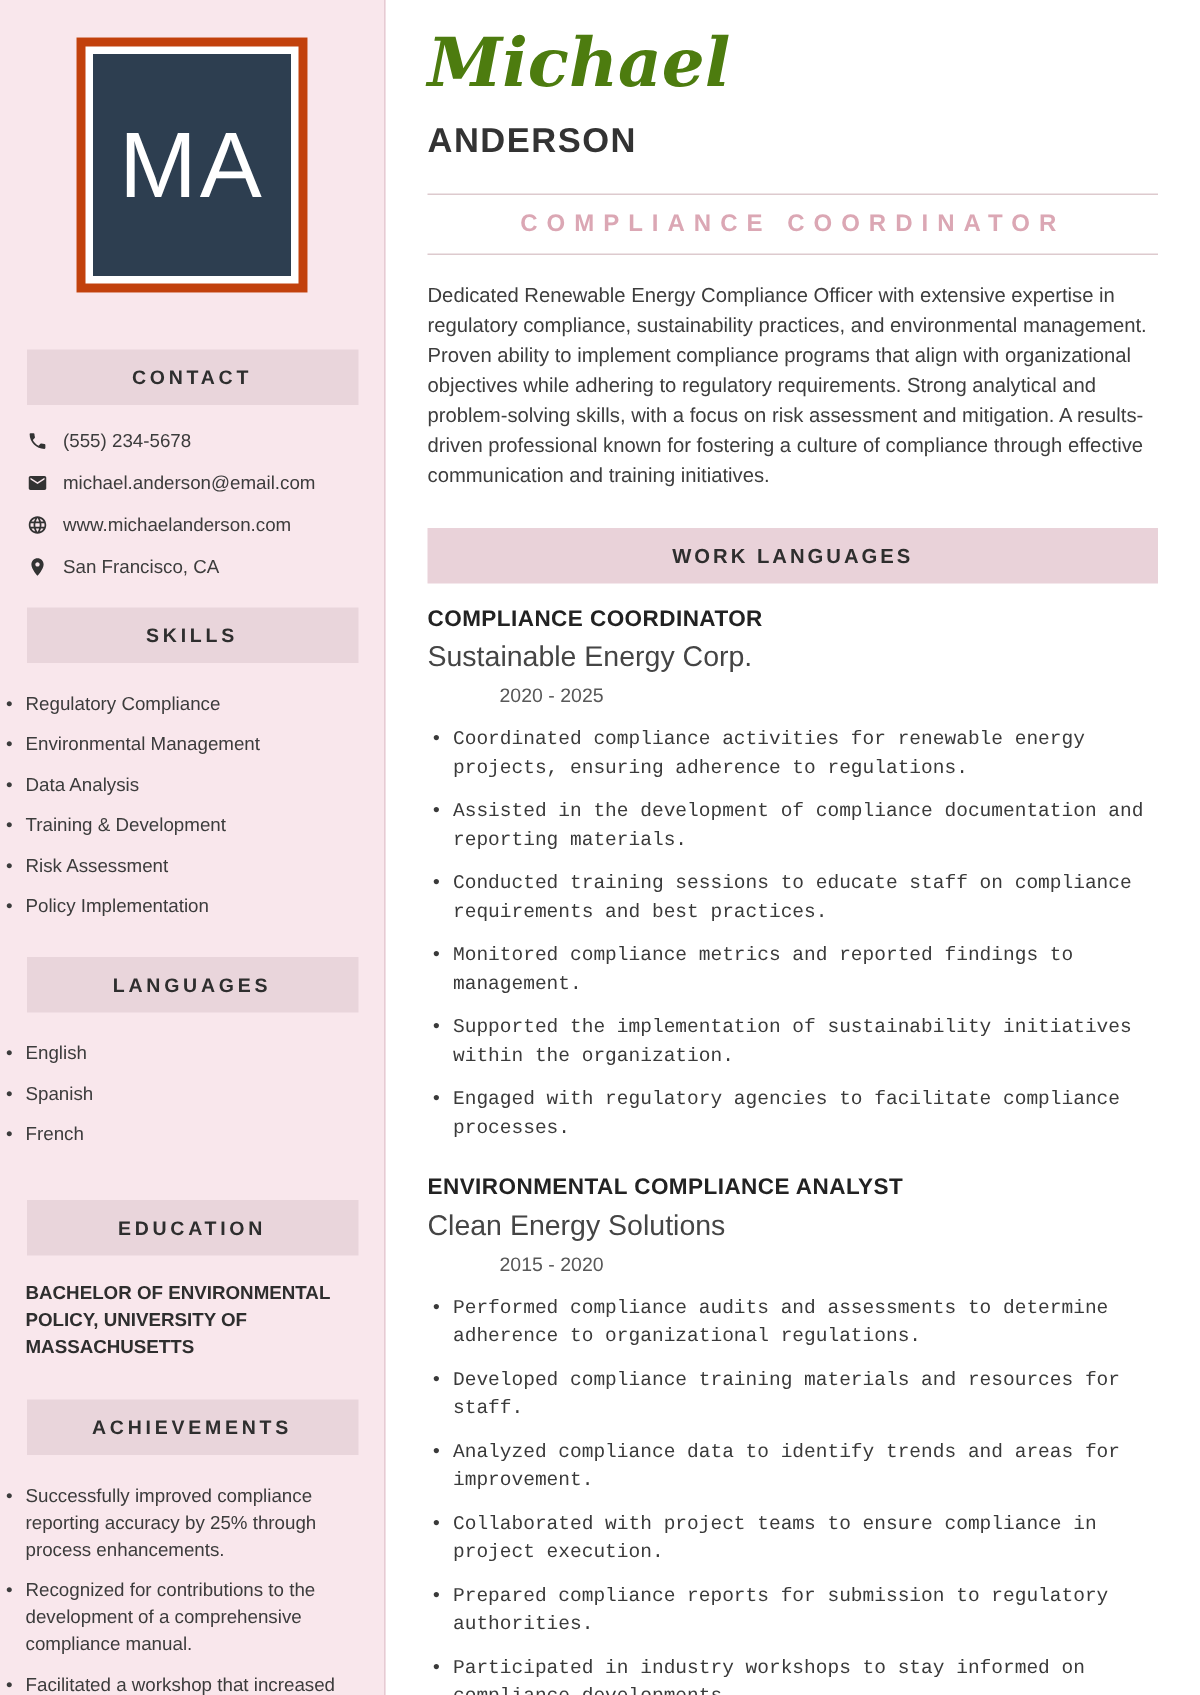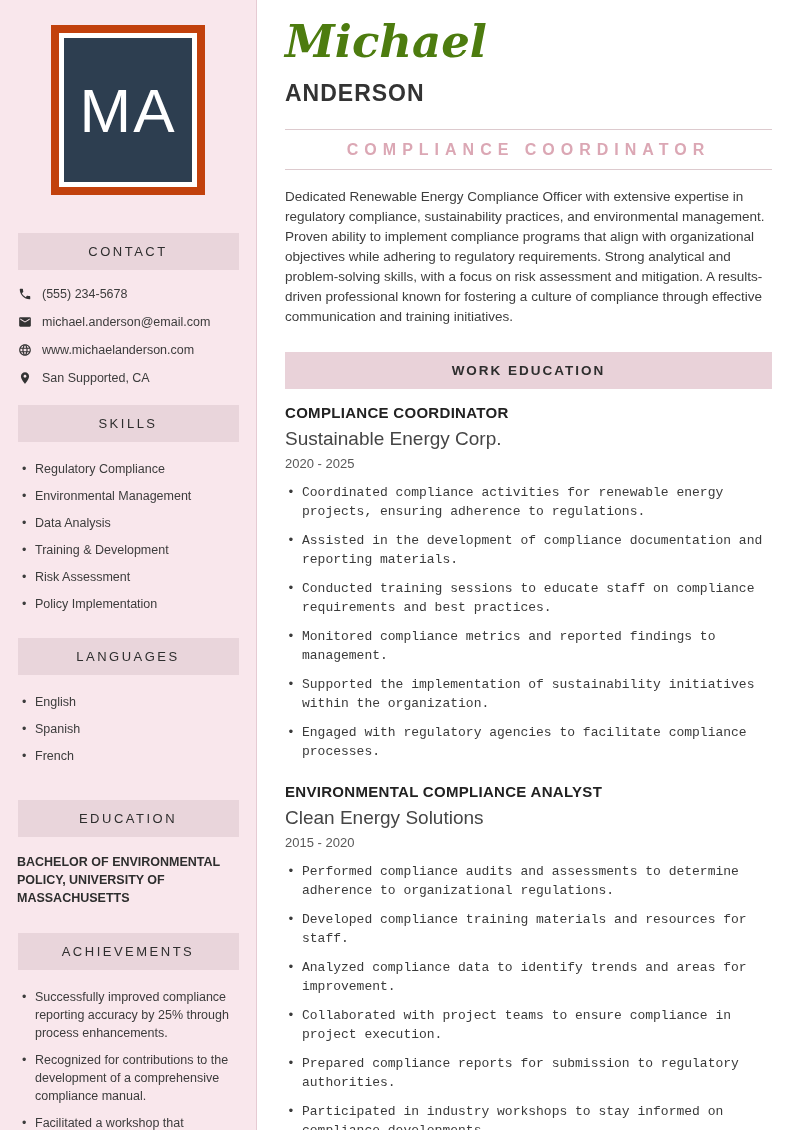--- a/index.html
+++ b/index.html
@@ -4,33 +4,33 @@
 <style>
   * { margin:0; padding:0; box-sizing:border-box; }
   html,body { background:#ffffff; }
   body { font-family:"Liberation Sans", sans-serif; color:#3a3a3a; }
   .page { position:relative; width:800px; height:1130px; background:#ffffff; overflow:hidden; }
 
   
   .sidebar { position:absolute; left:0; top:0; width:257px; height:1130px;
              background:#f9e7ec; border-right:1px solid #e6cbd3; }
   .photo-frame { width:154px; height:170px; margin:25px auto 0; background:#ffffff;
-                 border:8px solid #c2410c; padding:5px; }
+                 border:6px solid #c2410c; padding:5px; }
   .monogram { width:100%; height:100%; background:#2d3e50; color:#ffffff;
               display:flex; align-items:center; justify-content:center;
               font-size:62px; font-weight:400; letter-spacing:2px; }
   .side-band { width:221px; margin:0 auto; background:#e9d5db; height:37px;
                display:flex; align-items:center; justify-content:center;
-               font-size:13px; font-weight:normal; letter-spacing:2.5px; color:#2e2e2e; }
+               font-size:13px; font-weight:bold; letter-spacing:2.5px; color:#2e2e2e; }
   .band-contact { margin-top:38px; }
   .contact-list { padding:17px 18px 0 18px; }
   .contact-row { display:flex; align-items:center; margin-bottom:14px; }
   .contact-row svg { width:14px; height:14px; flex:0 0 14px; margin-right:10px; fill:#333333; }
   .contact-row .ctext { font-size:12.5px; color:#3c3c3c; }
-  .side-list { padding:18px 18px 0 22px; }
+  .side-list { padding:18px 18px 0 4px; }
   .side-list .li { position:relative; padding-left:13px; font-size:12.5px; color:#3c3c3c;
                    line-height:18px; margin-bottom:9px; }
   .side-list .li::before { content:"•"; position:absolute; left:0; top:0; color:#3c3c3c; }
   .gap-s { height:6px; } .gap-m { height:16px; } .gap-l { height:26px; }
   .edu-text { padding:16px 18px 0 17px; font-size:12.5px; font-weight:bold; color:#2e2e2e;
               line-height:18px; }
 
   
   .main { position:absolute; left:285px; top:0; width:487px; }
   .name-script { margin-top:16px; font-family:"DejaVu Serif", serif; font-style:italic;
@@ -41,21 +41,21 @@
   .rule-1 { margin-top:22px; }
   .job-title-band { text-align:center; font-size:16px; font-weight:bold; color:#dba7b4;
                     letter-spacing:6px; padding:11px 0 10px; }
   .summary { margin-top:17px; font-size:13.5px; line-height:20px; color:#3d3d3d; }
   .main-band { margin-top:25px; height:37px; background:#e9d2d9; display:flex;
                align-items:center; justify-content:center; font-size:13.5px; font-weight:bold;
                letter-spacing:2px; color:#2e2e2e; }
   .job { margin-top:15px; }
   .job-title { font-size:15px; font-weight:bold; color:#222222; letter-spacing:0.3px; }
   .job-company { font-size:19px; color:#454545; margin-top:7px; }
-  .job-dates { font-size:13px; color:#585858; margin-top:6px; }
+  .job-dates { font-size:13px; color:#585858; margin-top:6px;margin-left:48px; }
   .job-bullets { margin-top:12px;font-family:Liberation Mono, monospace; }
   .job-bullets .li { position:relative; padding-left:17px; font-size:13px; color:#3a3a3a;
                      line-height:19px; margin-bottom:10px; }
   .job-bullets .li::before { content:"•"; position:absolute; left:2px; top:0; color:#3a3a3a; }
   .job + .job { margin-top:22px; }
 </style>
 </head>
 <body>
 
 <div class="page">
@@ -83,21 +83,21 @@
       <div class="contact-row">
         <svg viewBox="0 0 24 24">
             <path d="M11.99 2C6.47 2 2 6.48 2 12s4.47 10 9.99 10C17.52 22 22 17.52 22 12S17.52 2 11.99 2zm6.93 6h-2.95c-.32-1.25-.78-2.45-1.38-3.56 1.84.63 3.37 1.91 4.33 3.56zM12 4.04c.83 1.2 1.48 2.53 1.91 3.96h-3.82c.43-1.43 1.08-2.76 1.91-3.96zM4.26 14C4.1 13.36 4 12.69 4 12s.1-1.36.26-2h3.38c-.08.66-.14 1.32-.14 2 0 .68.06 1.34.14 2H4.26zm.82 2h2.95c.32 1.25.78 2.45 1.38 3.56-1.84-.63-3.37-1.9-4.33-3.56zm2.95-8H5.08c.96-1.66 2.49-2.93 4.33-3.56C8.81 5.55 8.35 6.75 8.03 8zM12 19.96c-.83-1.2-1.48-2.53-1.91-3.96h3.82c-.43 1.43-1.08 2.76-1.91 3.96zM14.34 14H9.66c-.09-.66-.16-1.32-.16-2 0-.68.07-1.35.16-2h4.68c.09.65.16 1.32.16 2 0 .68-.07 1.34-.16 2zm.25 5.56c.6-1.11 1.06-2.31 1.38-3.56h2.95c-.96 1.65-2.49 2.93-4.33 3.56zM16.36 14c.08-.66.14-1.32.14-2 0-.68-.06-1.34-.14-2h3.38c.16.64.26 1.31.26 2s-.1 1.36-.26 2h-3.38z"></path>
           </svg>
         <span class="ctext">www.michaelanderson.com</span>
       </div>
       <div class="contact-row">
         <svg viewBox="0 0 24 24">
             <path d="M12 2C8.13 2 5 5.13 5 9c0 5.25 7 13 7 13s7-7.75 7-13c0-3.87-3.13-7-7-7zm0 9.5c-1.38 0-2.5-1.12-2.5-2.5s1.12-2.5 2.5-2.5 2.5 1.12 2.5 2.5-1.12 2.5-2.5 2.5z"></path>
           </svg>
-        <span class="ctext">San Supported, CA</span>
+        <span class="ctext">San Francisco, CA</span>
       </div>
     </div>
 
     <div class="gap-s"></div>
     <div class="side-band">SKILLS</div>
     <div class="side-list">
       <div class="li">Regulatory Compliance</div>
       <div class="li">Environmental Management</div>
       <div class="li">Data Analysis</div>
       <div class="li">Training &amp; Development</div>
@@ -130,21 +130,21 @@
 
     <div class="name-script">Michael</div>
     <div class="name-last">ANDERSON</div>
 
     <div class="rule rule-1"></div>
     <div class="job-title-band">COMPLIANCE COORDINATOR</div>
     <div class="rule"></div>
 
     <div class="summary">Dedicated Renewable Energy Compliance Officer with extensive expertise in regulatory compliance, sustainability practices, and environmental management. Proven ability to implement compliance programs that align with organizational objectives while adhering to regulatory requirements. Strong analytical and problem-solving skills, with a focus on risk assessment and mitigation. A results-driven professional known for fostering a culture of compliance through effective communication and training initiatives.</div>
 
-    <div class="main-band">WORK EDUCATION</div>
+    <div class="main-band">WORK LANGUAGES</div>
 
     <div class="job">
       <div class="job-title">COMPLIANCE COORDINATOR</div>
       <div class="job-company">Sustainable Energy Corp.</div>
       <div class="job-dates">2020 - 2025</div>
       <div class="job-bullets">
         <div class="li">Coordinated compliance activities for renewable energy projects, ensuring adherence to regulations.</div>
         <div class="li">Assisted in the development of compliance documentation and reporting materials.</div>
         <div class="li">Conducted training sessions to educate staff on compliance requirements and best practices.</div>
         <div class="li">Monitored compliance metrics and reported findings to management.</div>

